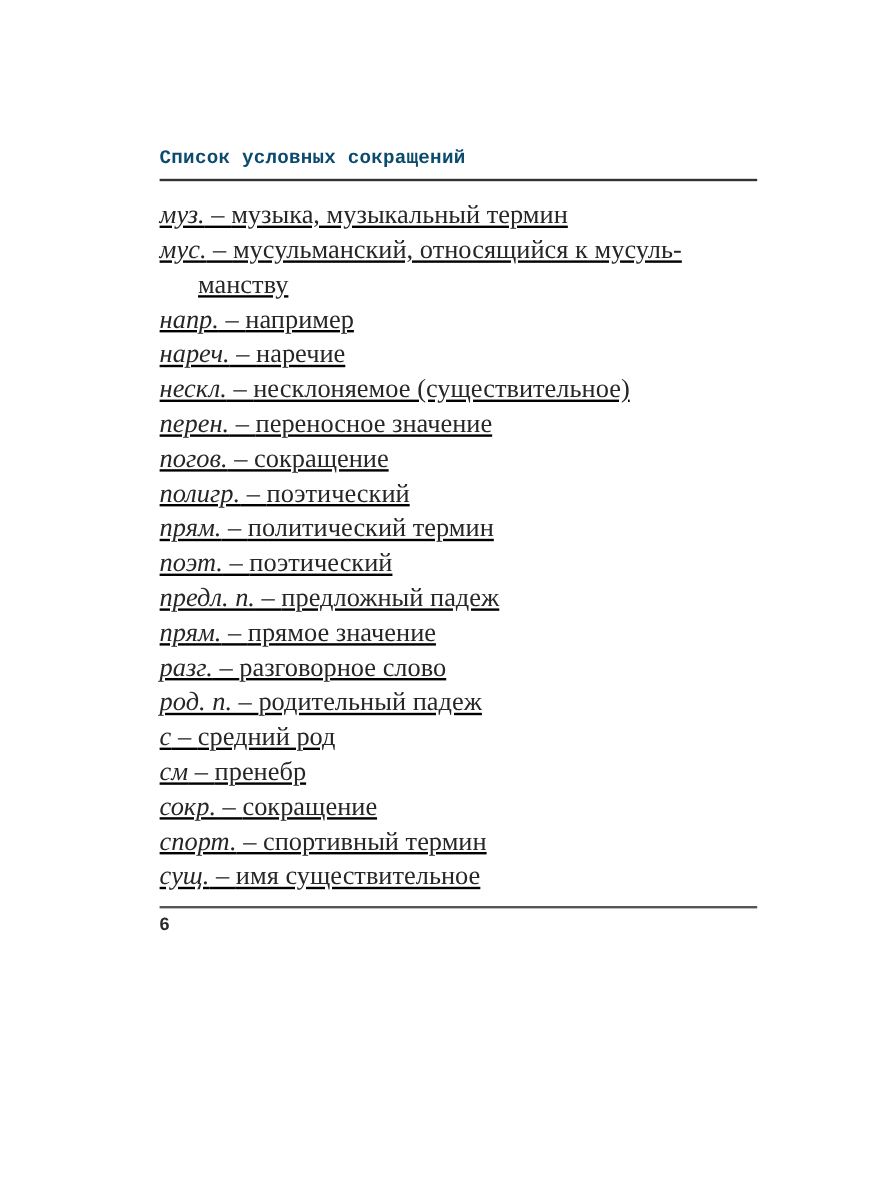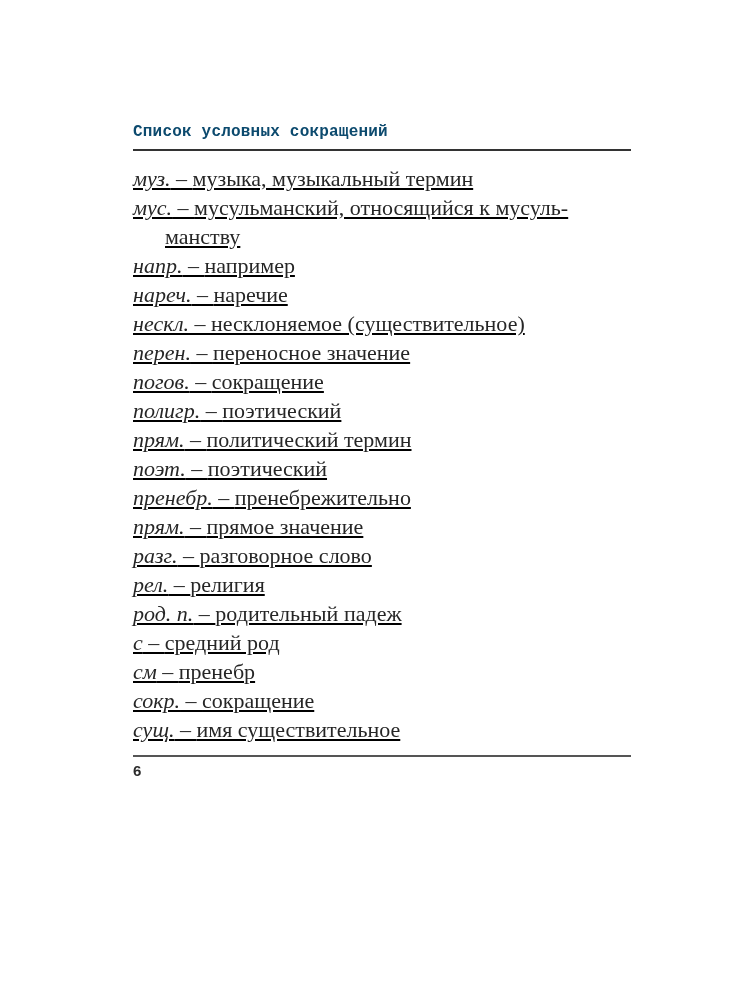--- a/index.html
+++ b/index.html
@@ -90,39 +90,39 @@
   <div class="entry"><span class="abbr">перен.</span><span class="sep"> – </span><span class="meaning">переносное значение</span></div>
 
   <div class="entry"><span class="abbr">погов.</span><span class="sep"> – </span><span class="meaning">сокращение</span></div>
 
   <div class="entry"><span class="abbr">полигр.</span><span class="sep"> – </span><span class="meaning">поэтический</span></div>
 
   <div class="entry"><span class="abbr">прям.</span><span class="sep"> – </span><span class="meaning">политический термин</span></div>
 
   <div class="entry"><span class="abbr">поэт.</span><span class="sep"> – </span><span class="meaning">поэтический</span></div>
 
+  <div class="entry"><span class="abbr">предл. п.</span><span class="sep"> – </span><span class="meaning">предложный падеж</span></div>
 
-  <div class="entry"><span class="abbr">пренебр.</span><span class="sep"> – </span><span class="meaning">пренебрежительно</span></div>
 
 
 
   <div class="entry"><span class="abbr">прям.</span><span class="sep"> – </span><span class="meaning">прямое значение</span></div>
 
   <div class="entry"><span class="abbr">разг.</span><span class="sep"> – </span><span class="meaning">разговорное слово</span></div>
 
-  <div class="entry"><span class="abbr">рел.</span><span class="sep"> – </span><span class="meaning">религия</span></div>
 
   <div class="entry"><span class="abbr">род. п.</span><span class="sep"> – </span><span class="meaning">родительный падеж</span></div>
 
   <div class="entry"><span class="abbr">с</span><span class="sep"> – </span><span class="meaning">средний род</span></div>
 
   <div class="entry"><span class="abbr">см</span><span class="sep"> – </span><span class="meaning">пренебр</span></div>
 
 
   <div class="entry"><span class="abbr">сокр.</span><span class="sep"> – </span><span class="meaning">сокращение</span></div>
 
+  <div class="entry"><span class="abbr">спорт.</span><span class="sep"> – </span><span class="meaning">спортивный термин</span></div>
 
   <div class="entry"><span class="abbr">сущ.</span><span class="sep"> – </span><span class="meaning">имя существительное</span></div>
 </div>
 
   <div class="footer-rule"></div>
   <div class="page-number">6</div>
 </div>
 
 </body></html>

